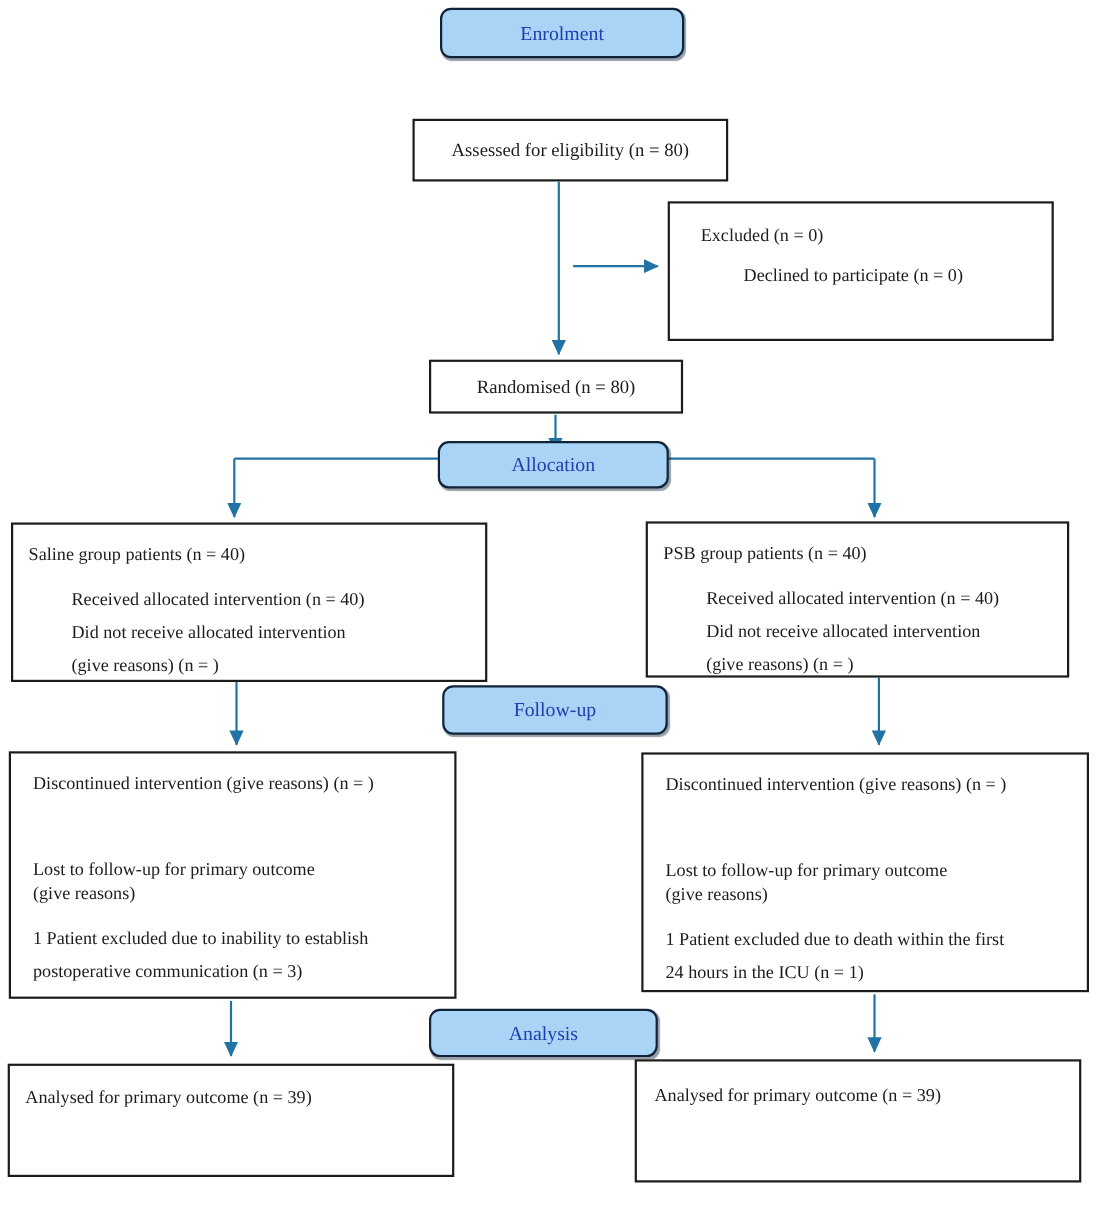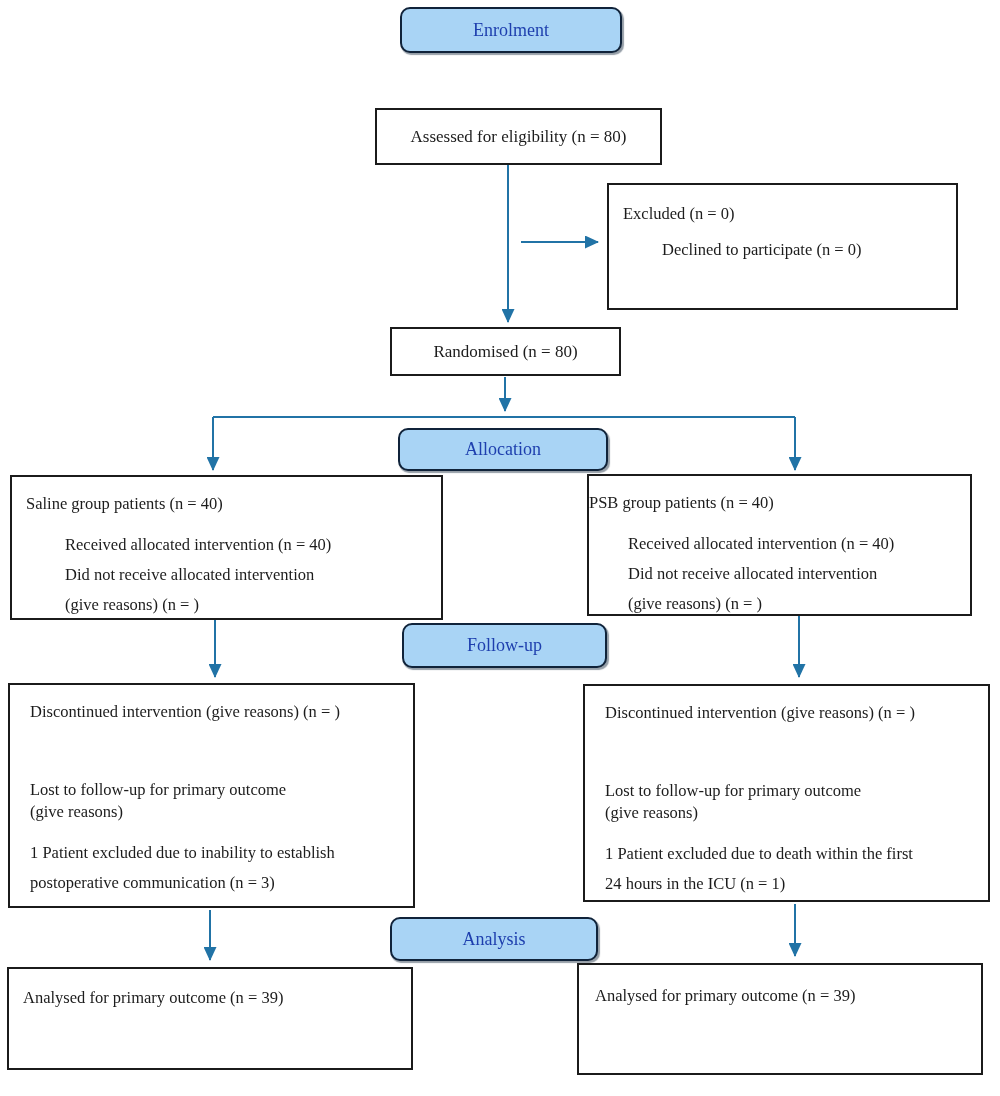--- a/index.html
+++ b/index.html
@@ -84,51 +84,51 @@
     <line class="arrow-line" x1="795" y1="417" x2="795" y2="470" marker-end="url(#ah)"></line>
     <line class="arrow-line" x1="215" y1="613" x2="215" y2="677" marker-end="url(#ah)"></line>
     <line class="arrow-line" x1="799" y1="610" x2="799" y2="677" marker-end="url(#ah)"></line>
     <line class="arrow-line" x1="210" y1="910" x2="210" y2="960" marker-end="url(#ah)"></line>
     <line class="arrow-line" x1="795" y1="904" x2="795" y2="956" marker-end="url(#ah)"></line>
   </svg>
 
   <div class="phase" style="left:400px; top:7px; width:222px; height:46px;">
     <span>Enrolment</span>
   </div>
-  <div class="phase" style="left:398px; top:428px; width:210px; height:43px;">
+  <div class="phase" style="left:398px; top:401px; width:210px; height:43px;">
     <span>Allocation</span>
   </div>
   <div class="phase" style="left:390px; top:917px; width:208px; height:44px;">
     <span>Analysis</span>
   </div>
   <div class="phase" style="left:402px; top:623px; width:205px; height:45px;">
     <span>Follow-up</span>
   </div>
 
   <div class="wbox center" style="left:375px; top:108px; width:287px; height:57px; font-size:17px;">
     <span>Assessed for eligibility (n = 80)</span>
   </div>
 
-  <div class="wbox" style="left:607px; top:183px; width:351px; height:127px; padding:18px 14px;">
+  <div class="wbox" style="left:607px; top:183px; width:351px; height:127px; padding:18px 28px;">
     <div>Excluded (n = 0)</div>
     <div class="indent exc-item">Declined to participate (n = 0)</div>
   </div>
 
   <div class="wbox center" style="left:390px; top:327px; width:231px; height:49px; font-size:17px;">
     <span>Randomised (n = 80)</span>
   </div>
 
   <div class="wbox" style="left:10px; top:475px; width:433px; height:145px; padding:16px 14px;">
     <div class="alloc-title">Saline group patients (n = 40)</div>
     <div class="indent alloc-item">Received allocated intervention (n = 40)</div>
     <div class="indent alloc-item">Did not receive allocated intervention</div>
     <div class="indent alloc-item">(give reasons) (n = )</div>
   </div>
 
-  <div class="wbox" style="left:587px; top:474px; width:385px; height:142px; padding:16px 0;">
+  <div class="wbox" style="left:587px; top:474px; width:385px; height:142px; padding:16px 14px;">
     <div class="alloc-title">PSB group patients (n = 40)</div>
     <div class="indent alloc-item">Received allocated intervention (n = 40)</div>
     <div class="indent alloc-item">Did not receive allocated intervention</div>
     <div class="indent alloc-item">(give reasons) (n = )</div>
   </div>
 
   <div class="wbox" style="left:8px; top:683px; width:407px; height:225px; padding:16px 20px;">
     <div>Discontinued intervention (give reasons) (n = )</div>
     <div class="fu-gap1">Lost to follow-up for primary outcome</div>
     <div>(give reasons)</div>

